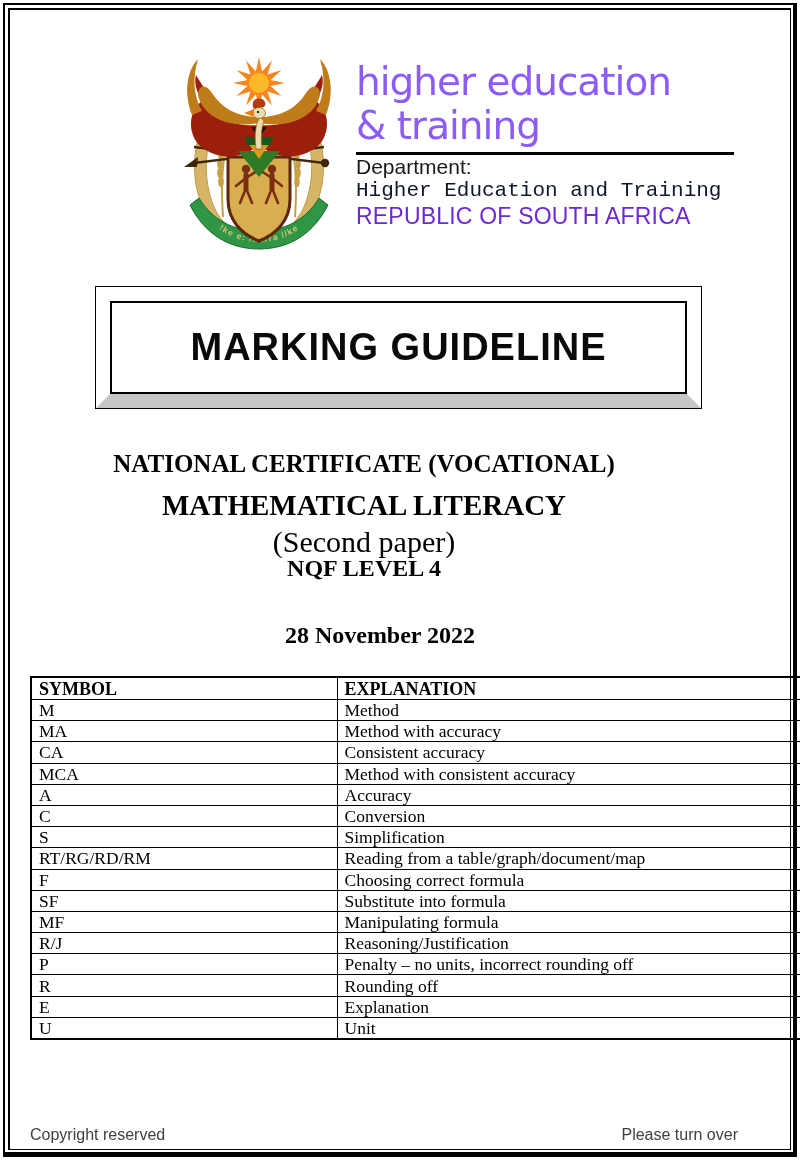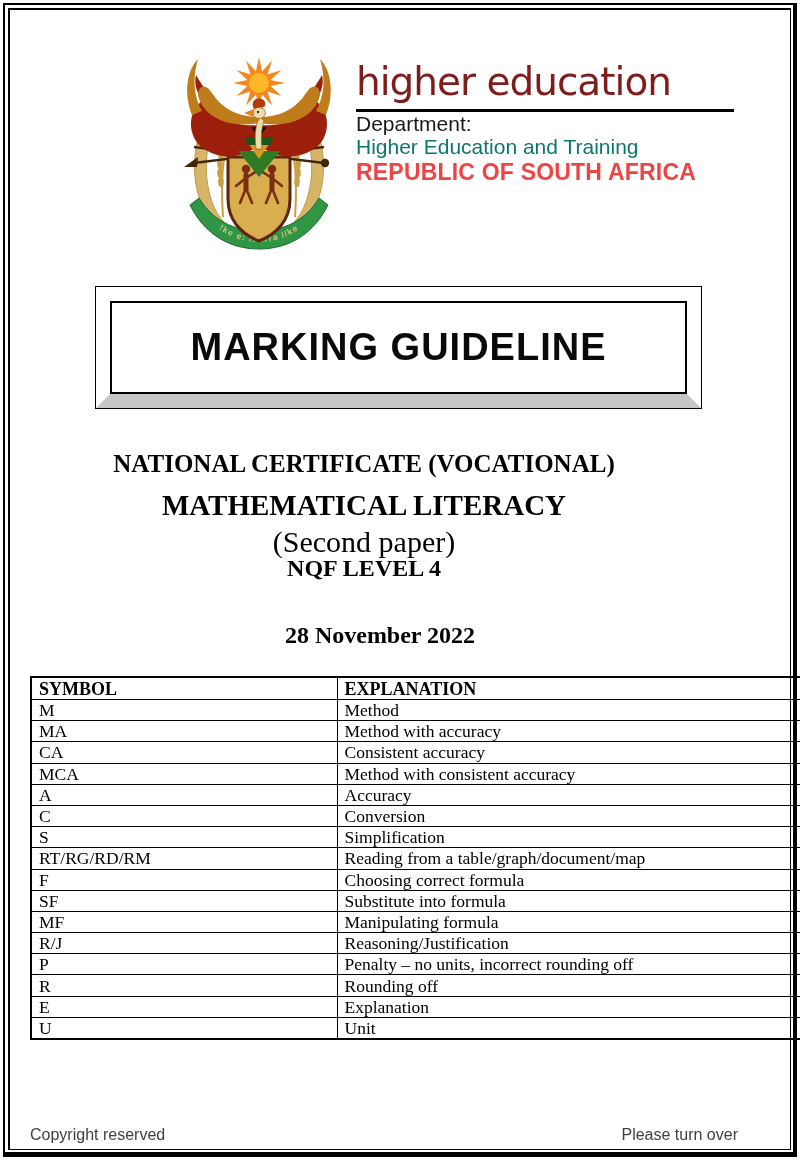--- a/index.html
+++ b/index.html
@@ -18,26 +18,26 @@
     position:absolute; left:8px; top:8px; right:9px; bottom:10px;
     border:2px solid #000; border-right-width:1px; border-bottom-width:1px;
     pointer-events:none;
   }
 
   
   .coat-of-arms { position:absolute; left:176px; top:57px; width:166px; height:196px; }
   .lh-text { position:absolute; left:356px; top:60px; width:382px; }
   .brand {
     font-family:"DejaVu Sans", sans-serif;
-    font-size:39px; line-height:1.12; letter-spacing:-1px; color:#7f1d1d;
+    font-size:39px; line-height:1.12; letter-spacing:-1px; color:#8b5cf6;
   }
   .brand-rule { margin-top:5px; border-top:3px solid #000; width:378px; }
   .dept { margin-top:0; font-size:21px; line-height:1.13; color:#1a1a1a; }
-  .dept-name { font-size:21px; line-height:1.13; color:#0f766e; }
-  .country { font-size:23px; font-weight:bold; letter-spacing:0.2px; color:#ef4444; }
+  .dept-name { font-size:21px; line-height:1.13; color:#0f172a;font-family:Liberation Mono, monospace; }
+  .country { font-size:23px; font-weight:normal; letter-spacing:0.2px; color:#6d28d9; }
 
   
   .mg-box {
     position:absolute; left:95px; top:286px; width:607px; height:123px;
     border:1.5px solid #000; background:#fff; box-sizing:border-box;
   }
   .mg-bevel {
     position:absolute; left:0; top:0; right:0; bottom:0;
     border:14px solid #ffffff; border-bottom-color:#c6c6c6; box-sizing:border-box;
   }
@@ -161,20 +161,21 @@
         <ellipse cx="83" cy="56" rx="6.5" ry="5.5" fill="#E9DCAD" stroke="#9A5A10" stroke-width="0.7"></ellipse>
         <polygon points="68,56 78,52 78,60" fill="#E8821C"></polygon>
         <circle cx="82" cy="55" r="1.1" fill="#000"></circle>
       </g>
     </svg>
   </div>
 
   <div class="lh-text">
     <div class="brand">
       <div>higher education</div>
+      <div>&amp; training</div>
     </div>
     <div class="brand-rule"></div>
     <div class="dept">Department:</div>
     <div class="dept-name">Higher Education and Training</div>
     <div class="country">REPUBLIC OF SOUTH AFRICA</div>
   </div>
 
   <div class="mg-box">
     <div class="mg-bevel"></div>
     <div class="mg-inner">

